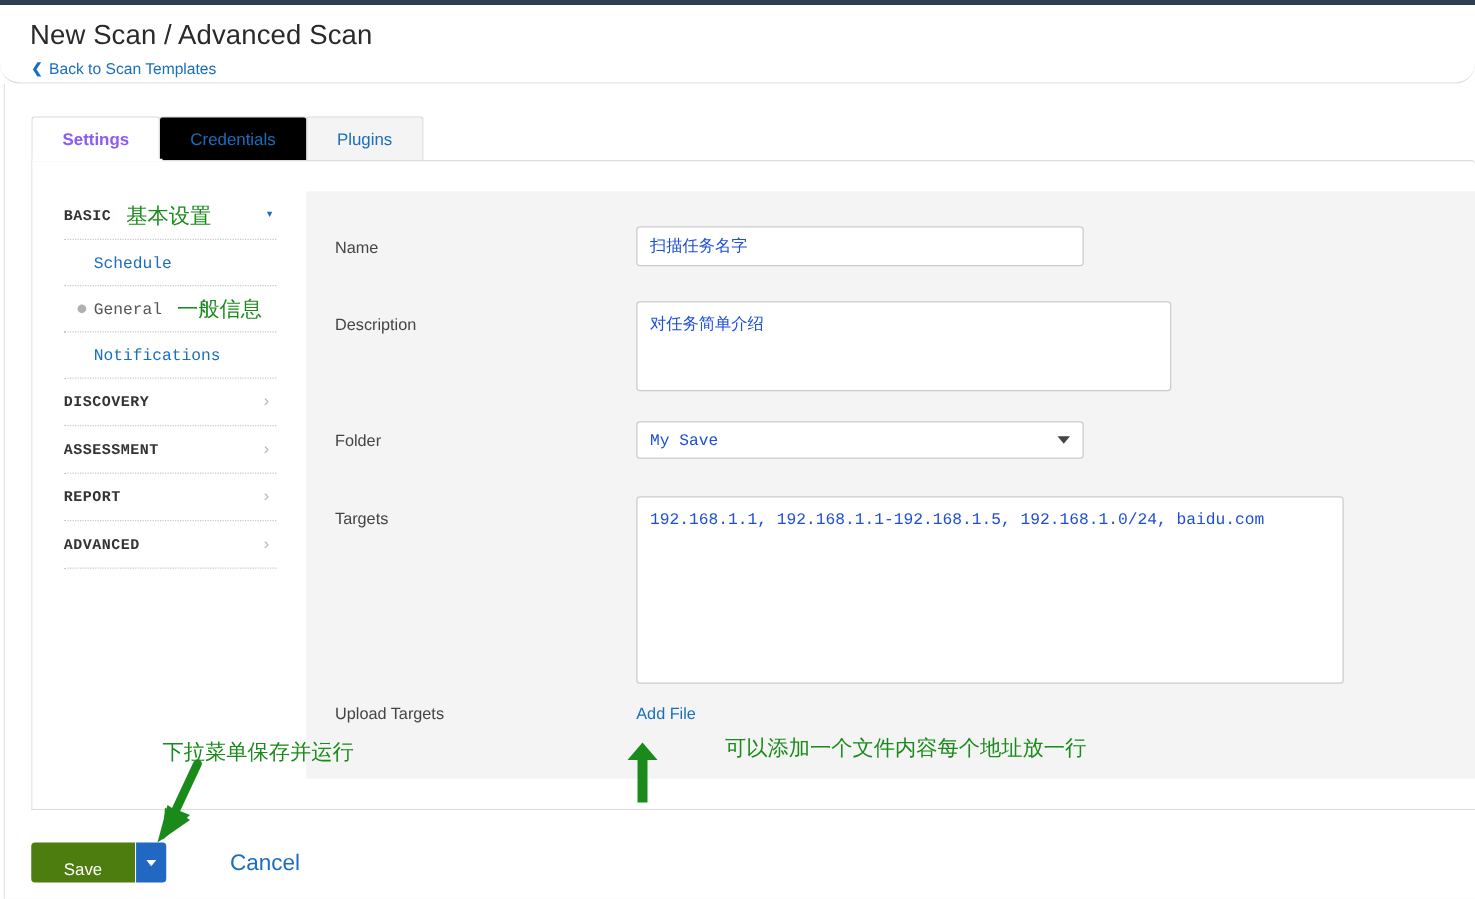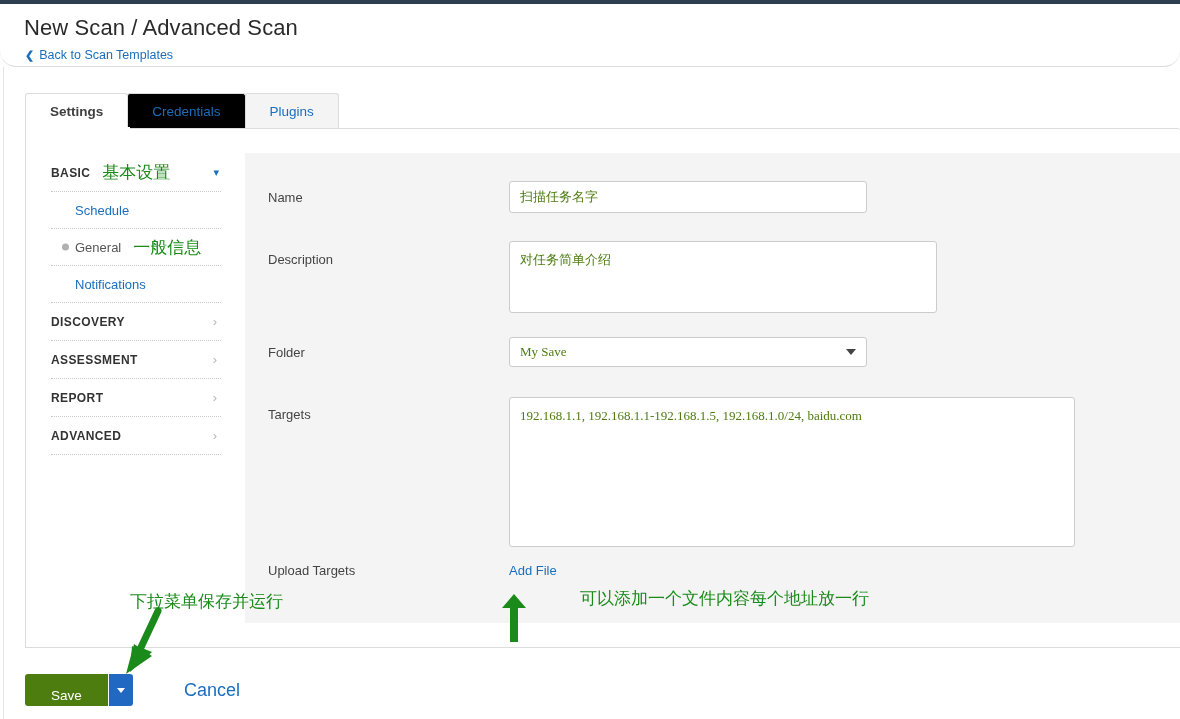--- a/index.html
+++ b/index.html
@@ -90,21 +90,21 @@
     border: 1px solid #dcdcdc;
     border-bottom: none;
     background: #000000;
     color: #1a6ebd;
     cursor: pointer;
     margin-right: -1px;
     border-radius: 3px 3px 0 0;
     white-space: nowrap;
   }
   .tab.active {
-    color: #404040;
+    color: #8b5cf6;
     font-weight: bold;
     background: #ffffff;
     position: relative;
     z-index: 3;
   }
   .tab.hovered {
     background: #f4f4f4;
   }
 
   
@@ -126,20 +126,21 @@
     width: 104px; height: 2px;
     background: #ffffff;
     z-index: 4;
   }
 
   
   .side-nav {
     position: absolute;
     left: 25px; top: 25px;
     width: 170px;
+    font-family: Liberation Mono, monospace;
   }
   .nav-section {
     border-bottom: 1px dotted #c9c9c9;
     height: 37px;
     display: flex;
     align-items: center;
     position: relative;
     cursor: pointer;
   }
   .nav-section-label {
@@ -215,23 +216,23 @@
     white-space: nowrap;
   }
 
   
   .text-input, .textarea-input, .select-input {
     position: absolute;
     box-sizing: border-box;
     background: #ffffff;
     border: 1px solid #cccccc;
     border-radius: 3px;
-    font-family: Liberation Serif, serif;
+    font-family: Liberation Mono, monospace;
     font-size: 13px;
-    color: #4d7c0f;
+    color: #1d4ed8;
     outline: none;
   }
   .text-input {
     left: 264px;
     width: 358px;
     height: 32px;
     padding: 0 10px;
   }
   .textarea-input {
     left: 264px;

